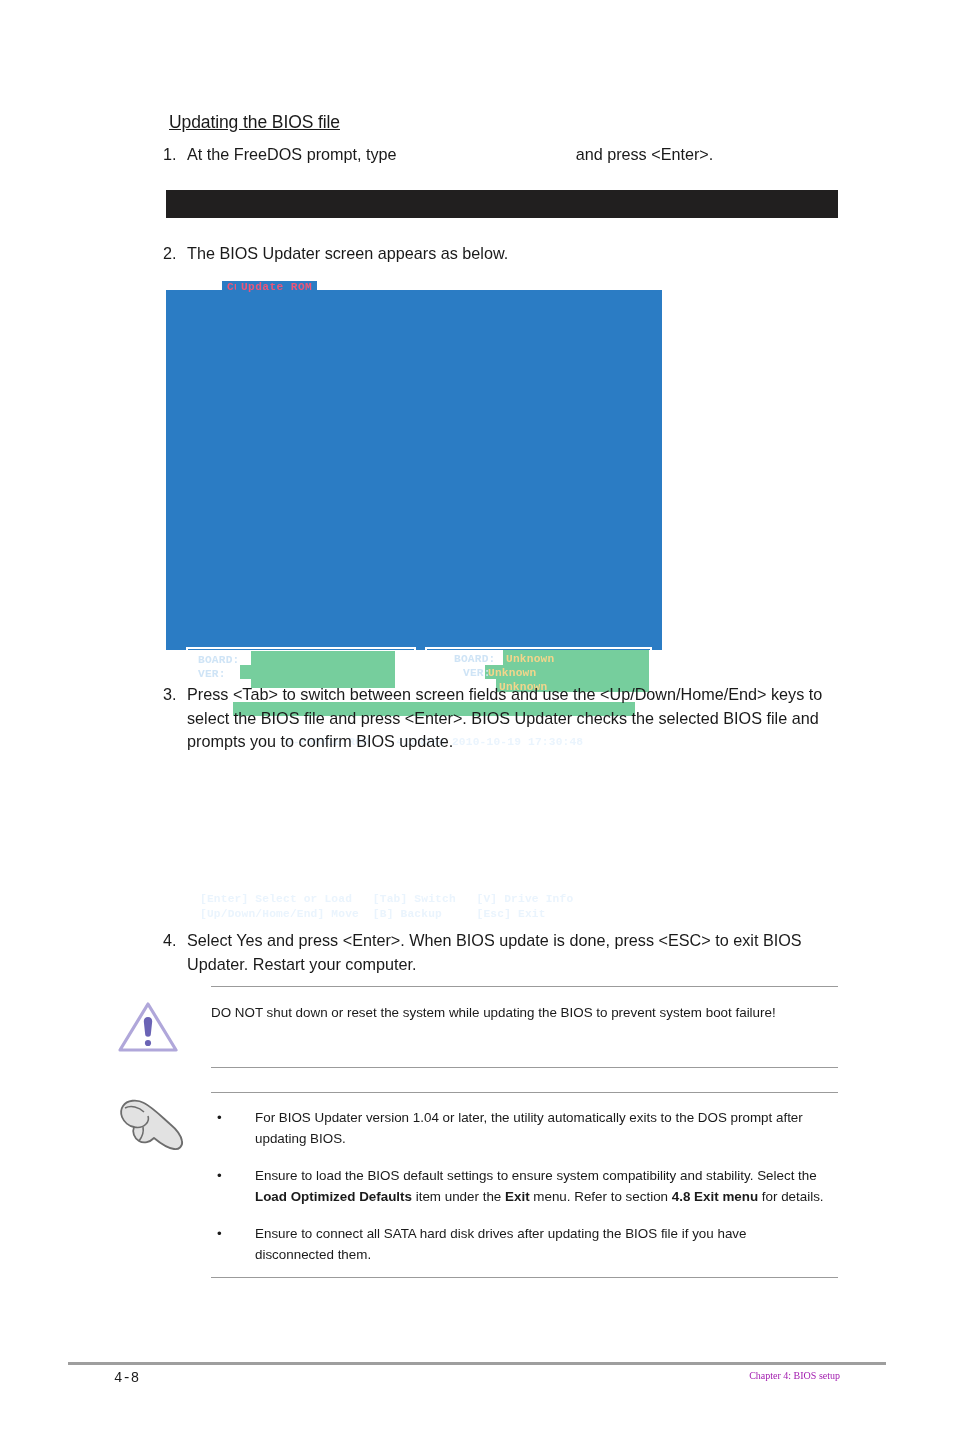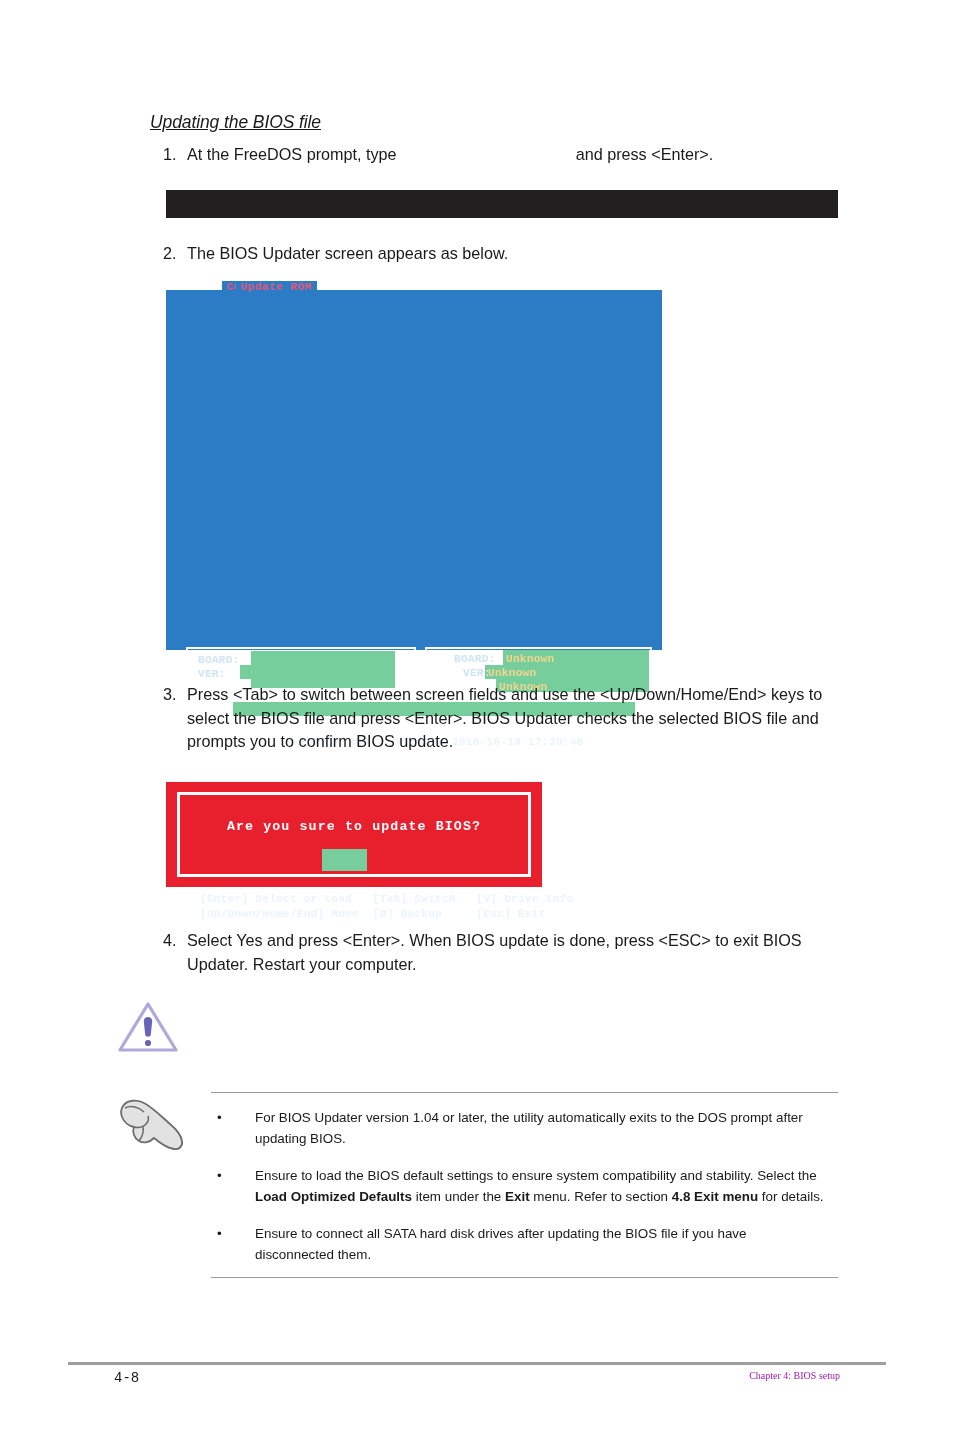--- a/index.html
+++ b/index.html
@@ -13,24 +13,23 @@
     position: relative;
     width: 954px;
     height: 1438px;
     background: #ffffff;
     overflow: hidden;
   }
 
   
   .heading-italic {
     position: absolute;
-    left: 150px;
+    left: 169px;
     top: 112px;
     font-size: 17.5px;
-    font-style: italic;
     color: #1a1a1a;
     text-decoration: underline;
     letter-spacing: -0.1px;
   }
 
   .step {
     position: absolute;
     font-size: 16.2px;
     color: #1a1a1a;
     line-height: 23.5px;
@@ -324,38 +323,37 @@
       <div class="help-line l1">[Enter] Select or Load   [Tab] Switch   [V] Drive Info</div>
       <div class="help-line l2">[Up/Down/Home/End] Move  [B] Backup     [Esc] Exit</div>
     </div>
   </div>
 
   <div class="step step3">
     <span class="num">3.</span>
     <span class="body">Press &lt;Tab&gt; to switch between screen fields and use the &lt;Up/Down/Home/End&gt; keys to select the BIOS file and press &lt;Enter&gt;. BIOS Updater checks the selected BIOS file and prompts you to confirm BIOS update.</span>
   </div>
 
-  <div class="confirm-dialog">
-    <div class="confirm-inner">
-      <div class="confirm-text">Are you sure to update BIOS?</div>
-      <div class="confirm-green"></div>
-    </div>
-  </div>
 
   <div class="step step4">
     <span class="num">4.</span>
     <span class="body">Select Yes and press &lt;Enter&gt;. When BIOS update is done, press &lt;ESC&gt; to exit BIOS Updater. Restart your computer.</span>
   </div>
 
   <svg class="icon-warning" viewBox="0 0 62 54">
     <path d="M31 4 L59 50 L3 50 Z" fill="#ffffff" stroke="#b0a7da" stroke-width="3.2" stroke-linejoin="round"></path>
     <path d="M31 17 C33.6 17 35.4 19 35.2 21.4 L33.8 34.5 C33.7 35.8 32.5 36.8 31 36.8 C29.5 36.8 28.3 35.8 28.2 34.5 L26.8 21.4 C26.6 19 28.4 17 31 17 Z" fill="#6a63b5"></path>
     <circle cx="31" cy="43" r="3.1" fill="#6a63b5"></circle>
   </svg>
 
+  <div class="note warn-note">
+    <div class="rule" style="top:0;"></div>
+    <div class="content" style="top:16px; width:617px;">DO NOT shut down or reset the system while updating the BIOS to prevent system boot failure!</div>
+    <div class="rule" style="top:81px;"></div>
+  </div>
 
   <svg class="icon-note" viewBox="0 0 70 56">
     <path d="M8 10 C12 4 22 3 29 7 C37 11 46 20 55 28 C61 33 66 39 67 45 C68 50 64 54 59 53 C52 52 45 47 39 42 C35 46 29 48 24 45 C19 42 17 36 19 31 C14 30 9 26 7 21 C5.5 17 6 13 8 10 Z" fill="#e2e2e2" stroke="#6d6d6d" stroke-width="1.8" stroke-linejoin="round"></path>
     <path d="M19 31 C23 32 28 31 31 28 C33 26 34 23 33 20" fill="none" stroke="#6d6d6d" stroke-width="1.6"></path>
     <path d="M24 45 C27 41 29 36 28 31" fill="none" stroke="#6d6d6d" stroke-width="1.6"></path>
     <path d="M10 12 C16 9 24 11 29 16" fill="none" stroke="#6d6d6d" stroke-width="1.5"></path>
   </svg>
 
   <div class="note tip-note">
     <div class="rule" style="top:0;"></div>

